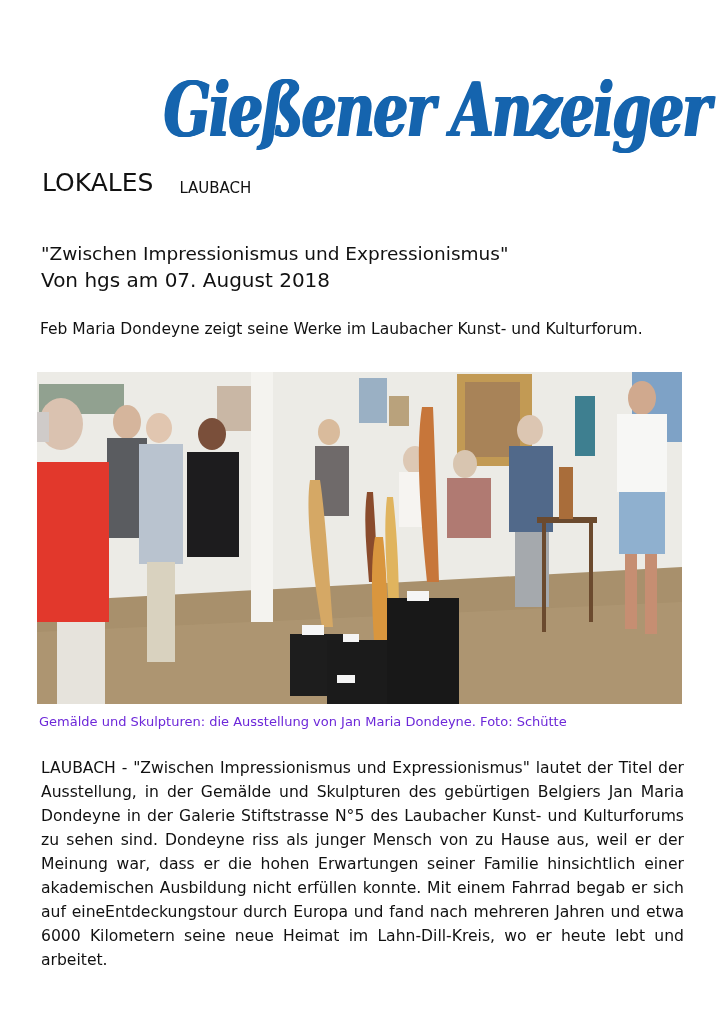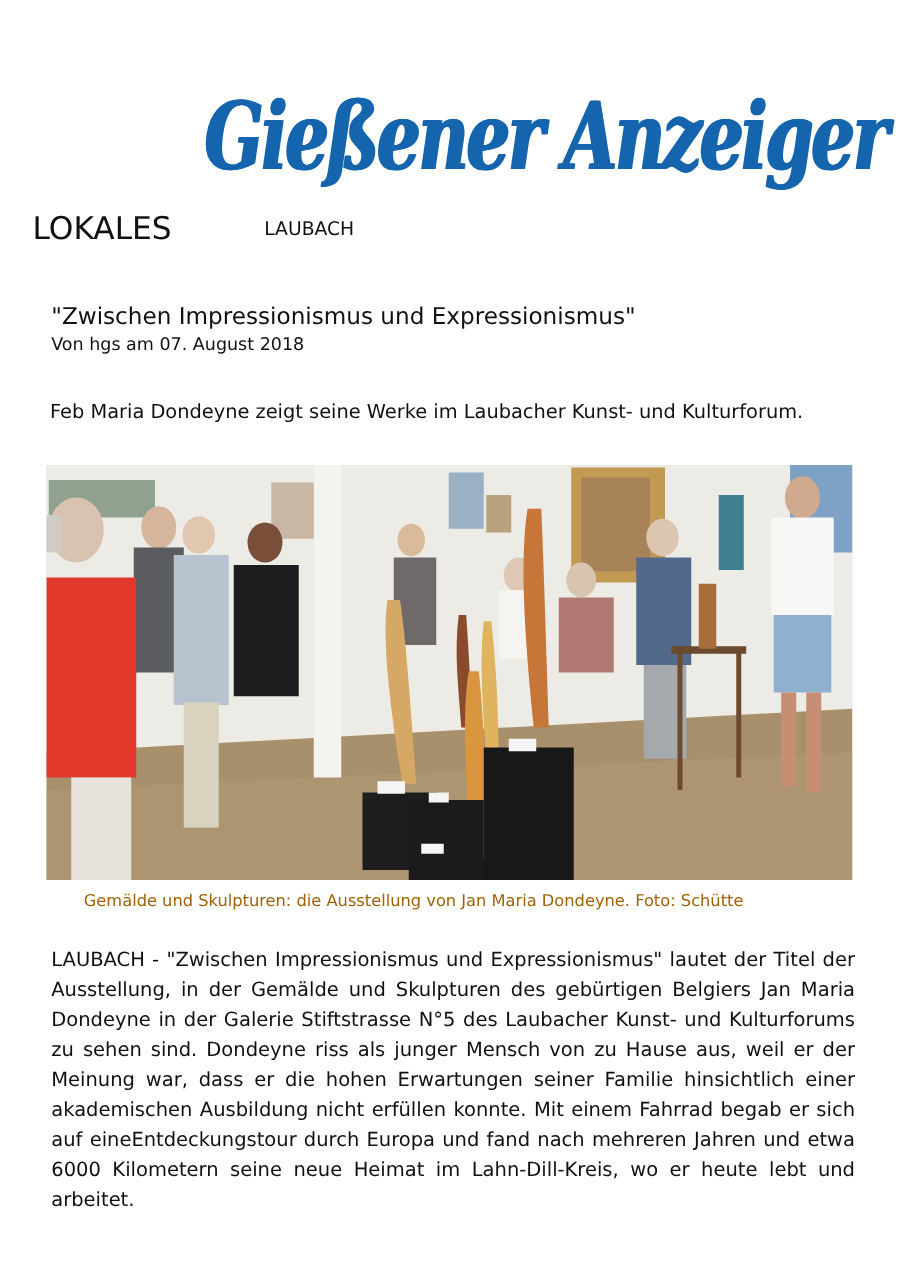--- a/index.html
+++ b/index.html
@@ -1,33 +1,33 @@
 <!DOCTYPE html>
 <html><head>
 <meta charset="utf-8">
 <style>
   html, body { margin: 0; padding: 0; background: #ffffff; }
   body { width: 718px; height: 1016px; position: relative; overflow: hidden; font-family: "DejaVu Sans", sans-serif; color: #111; }
 
   .masthead { position: absolute; left: 140px; top: 64px; width: 440px; height: 92px; display: flex; align-items: center; }
   .masthead-text { font-family: "DejaVu Serif", serif; font-weight: bold; font-style: italic; font-size: 60px; color: #1564ae; letter-spacing: -2px; transform: scaleY(1.25) scaleX(0.92); white-space: nowrap; line-height: 1; text-shadow: 1px 0 0 #1564ae, -1px 0 0 #1564ae; }
 
-  .section { position: absolute; left: 26px; top: 168px; display: flex; align-items: center; gap: 48px; }
+  .section { position: absolute; left: 42px; top: 168px; display: flex; align-items: flex-end; }
   .section-main { font-size: 25px; color: #111; }
   .section-sub { font-size: 15px; margin-left: 26px; color: #111; }
 
   .headline { position: absolute; left: 41px; top: 243px; font-size: 18.5px; color: #111; white-space: nowrap; }
-  .byline { position: absolute; left: 41px; top: 268px; font-size: 14px; color: #111; white-space: nowrap; }
+  .byline { position: absolute; left: 41px; top: 268px; font-size: 20px; color: #111; white-space: nowrap; }
 
   .lead { position: absolute; left: 40px; top: 320px; font-size: 15.5px; color: #111; white-space: nowrap; }
 
   .photo { position: absolute; left: 37px; top: 372px; width: 645px; height: 332px; overflow: hidden; background: #eceae3; }
   .photo svg { display: block; }
 
-  .caption { position: absolute; left: 39px; top: 714px; font-size: 13px; color: #a16207; white-space: nowrap; margin-left: 28px; }
+  .caption { position: absolute; left: 39px; top: 714px; font-size: 13px; color: #6d28d9; white-space: nowrap; }
 
   .body-text { position: absolute; left: 41px; top: 756px; width: 643px; font-size: 15.6px; line-height: 24px; color: #111; text-align: justify; }
 </style>
 </head>
 <body>
 
 <div class="masthead">
   <span class="masthead-text">Gießener Anzeiger</span>
 </div>
 

